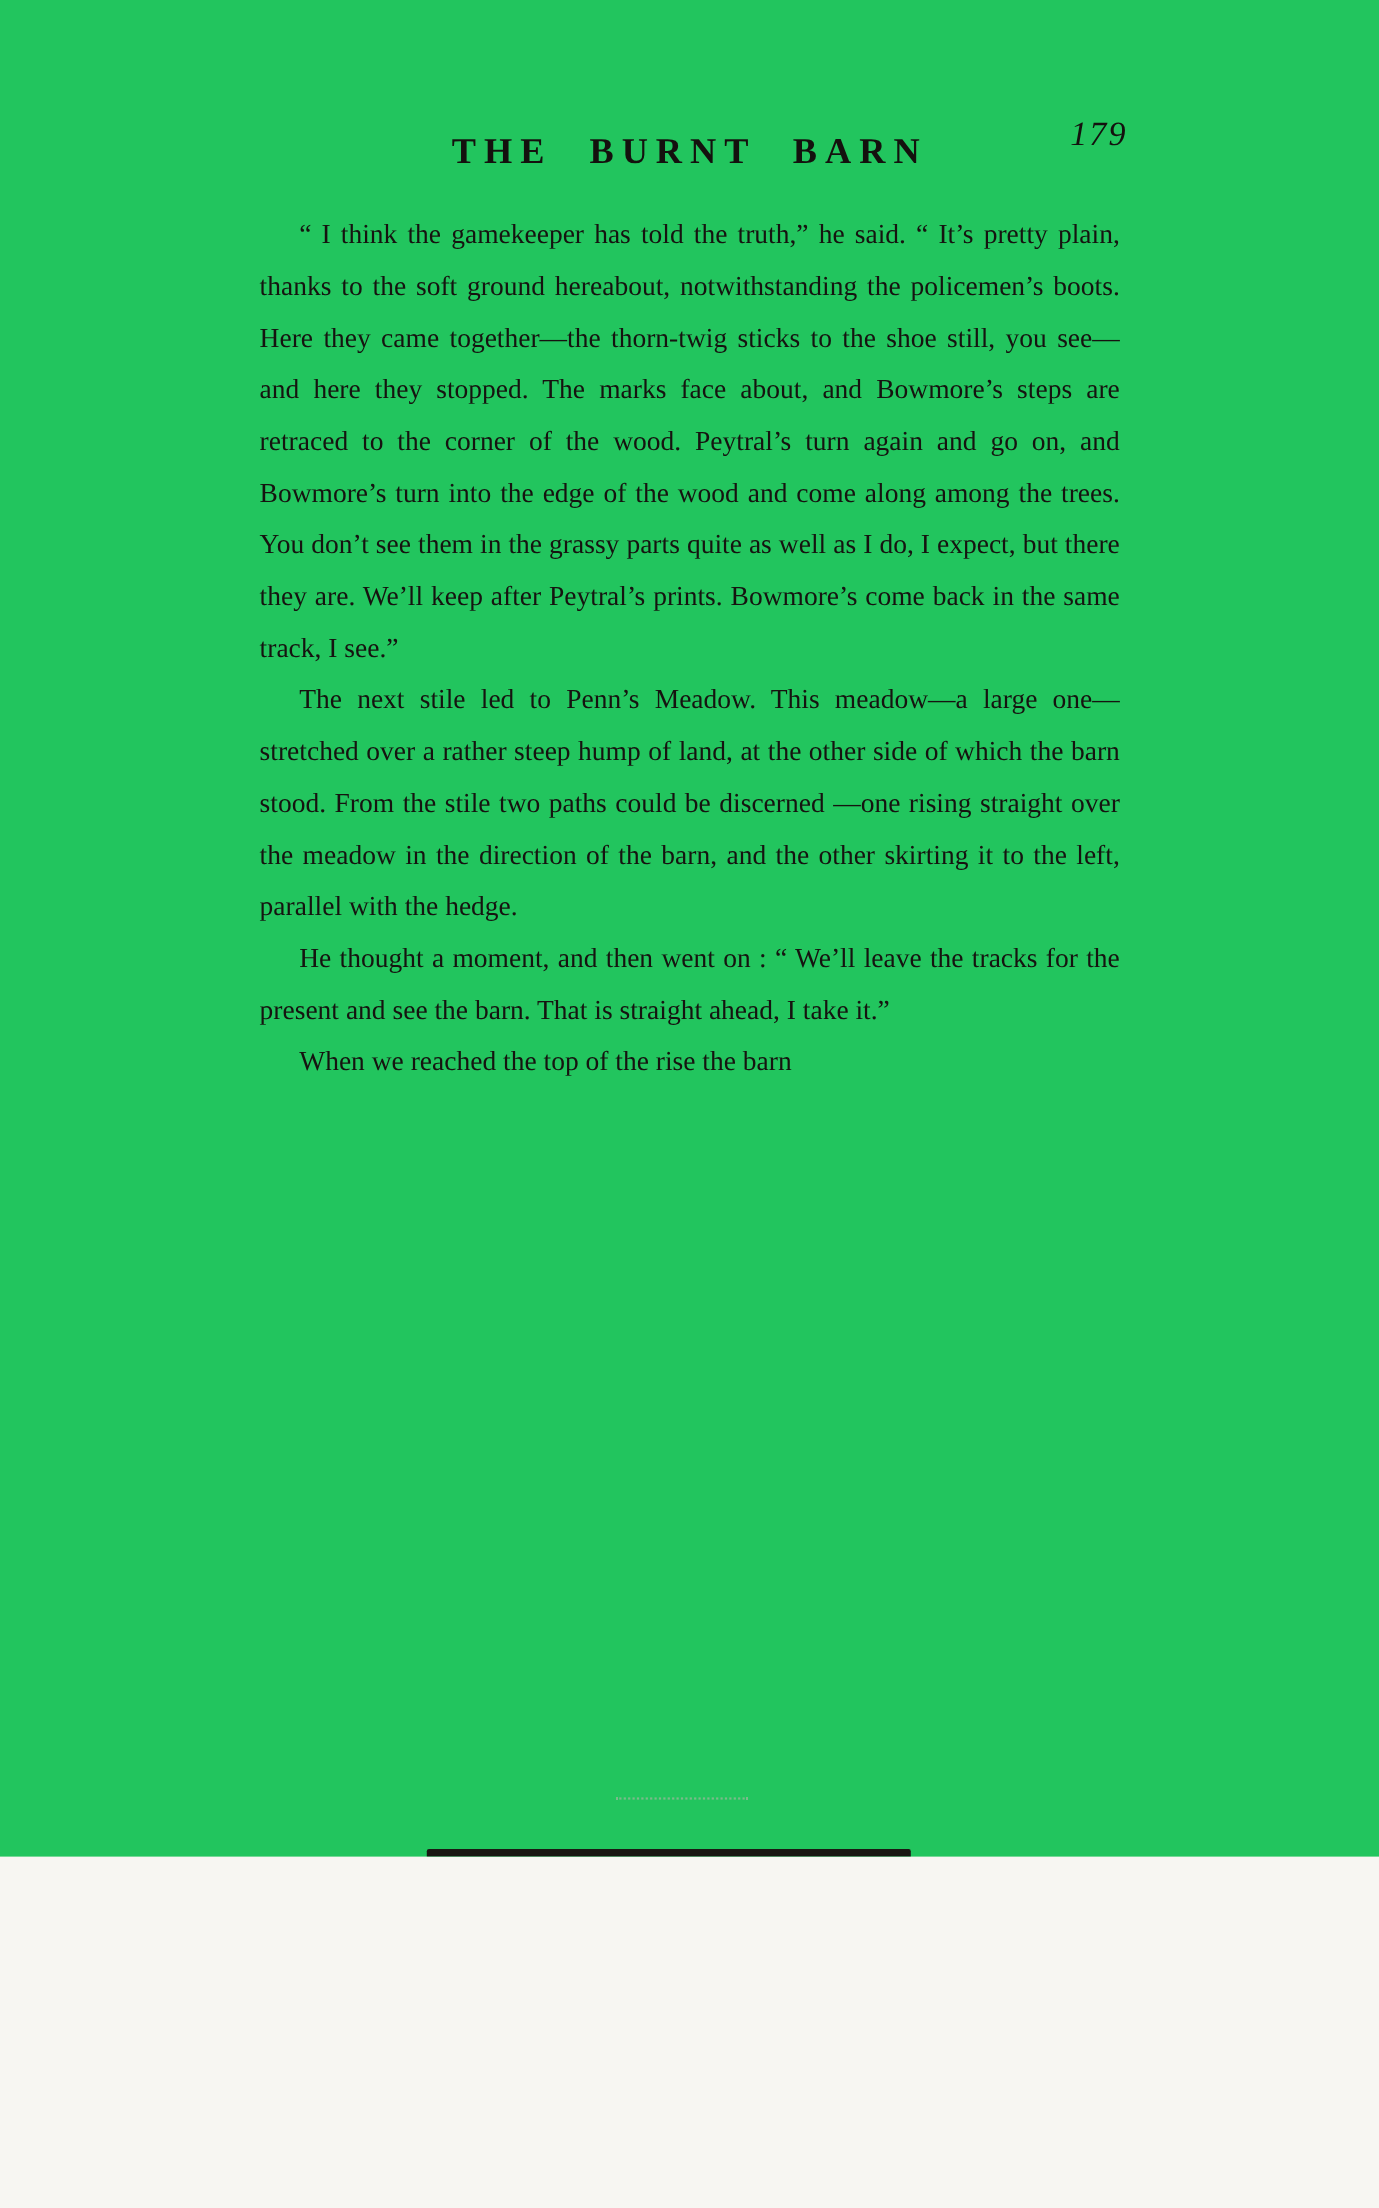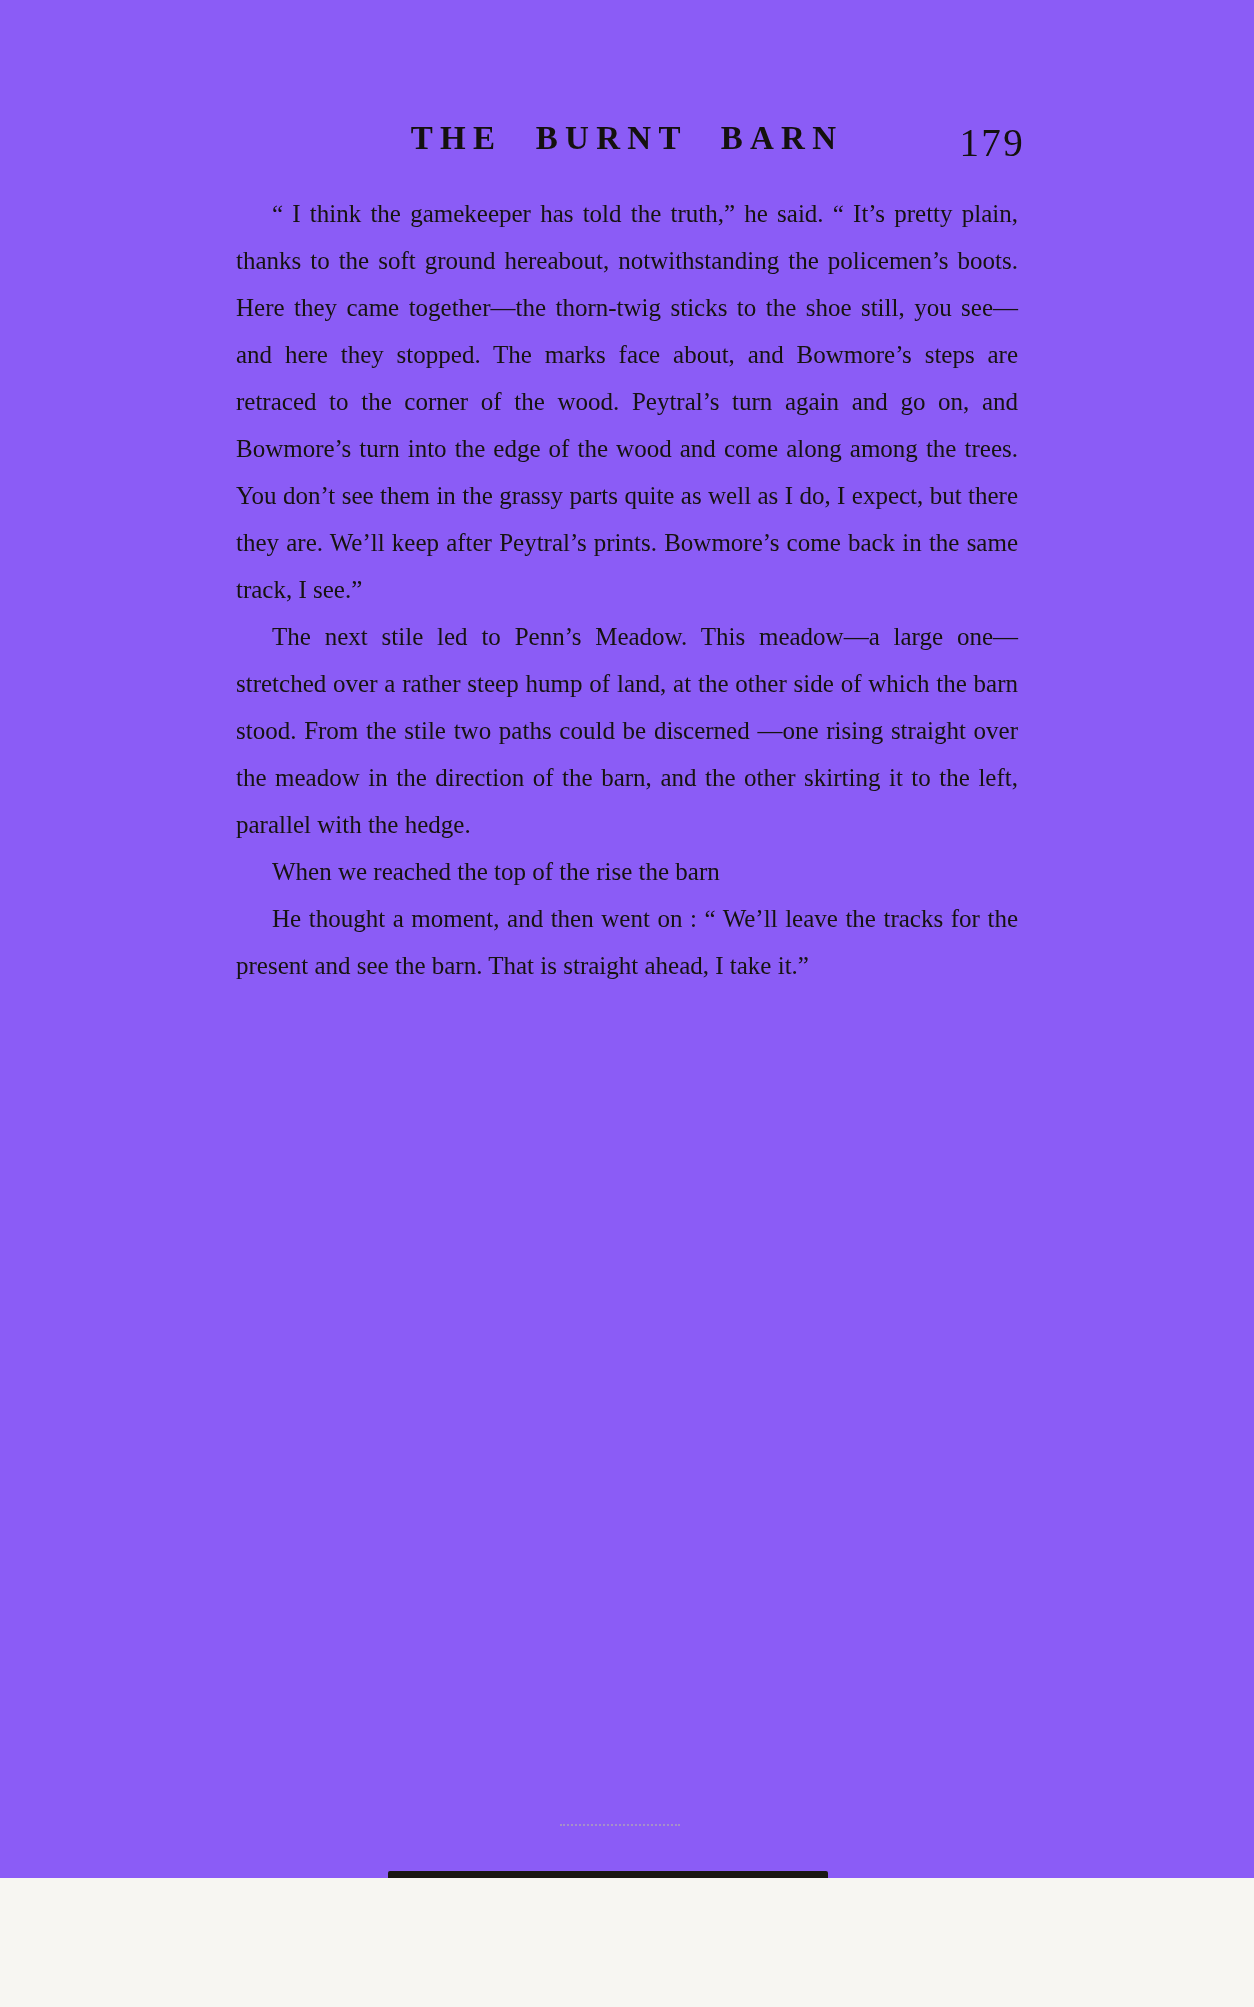--- a/index.html
+++ b/index.html
@@ -3,23 +3,23 @@
   <meta charset="utf-8">
   <style>
     html, body {
       margin: 0;
       padding: 0;
       background: #f7f6f2;
     }
     .page {
       position: relative;
       width: 1254px;
-      height: 1878px;
+      height: 1688px;
       margin: 0 auto;
-      background: #8b5cf6;
+      background: #22c55e;
       color: #181614;
       font-family: "Liberation Serif", "DejaVu Serif", serif;
       overflow: hidden;
       box-sizing: border-box;
     }
     .page-header {
       position: relative;
       width: 780px;
       margin: 0 auto;
       padding-top: 120px;
@@ -30,24 +30,25 @@
       text-align: center;
       font-size: 33px;
       font-weight: 600;
       letter-spacing: 0.22em;
       word-spacing: 0.55em;
       color: #14110e;
     }
     .page-number {
       position: absolute;
       right: -8px;
-      top: 120px;
-      font-size: 39px;
+      top: 104px;
+      font-size: 31px;
       letter-spacing: 0.06em;
       color: #14110e;
+      font-style: italic;
     }
     .page-body {
       width: 782px;
       margin: 0 auto;
       padding-top: 14px;
       font-size: 25px;
       line-height: 47px;
       text-align: justify;
       color: #161310;
     }
@@ -81,20 +82,20 @@
 <div class="page">
 
   <header class="page-header">
     <h1 class="page-title">THE BURNT BARN</h1>
     <span class="page-number">179</span>
   </header>
 
   <main class="page-body">
     <p>“ I think the gamekeeper has told the truth,” he said.  “ It’s pretty plain, thanks to the soft ground hereabout, notwithstanding the policemen’s boots. Here they came together—the thorn-twig sticks to the shoe still, you see—and here they stopped.  The marks face about, and Bowmore’s steps are retraced to the corner of the wood.  Peytral’s turn again and go on, and Bowmore’s turn into the edge of the wood and come along among the trees.  You don’t see them in the grassy parts quite as well as I do, I expect, but there they are.  We’ll keep after Peytral’s prints.  Bowmore’s come back in the same track, I see.”</p>
     <p>The next stile led to Penn’s Meadow.  This meadow—a large one—stretched over a rather steep hump of land, at the other side of which the barn stood.  From the stile two paths could be discerned —one rising straight over the meadow in the direction of the barn, and the other skirting it to the left, parallel with the hedge.</p>
+    <p>He thought a moment, and then went on : “ We’ll leave the tracks for the present and see the barn. That is straight ahead, I take it.”</p>
     <p>When we reached the top of the rise the barn</p>
-    <p>He thought a moment, and then went on : “ We’ll leave the tracks for the present and see the barn. That is straight ahead, I take it.”</p>
   </main>
 
   <div class="scan-speck"></div>
   <div class="scan-artifact"></div>
 
 </div>
 
 </body></html>

